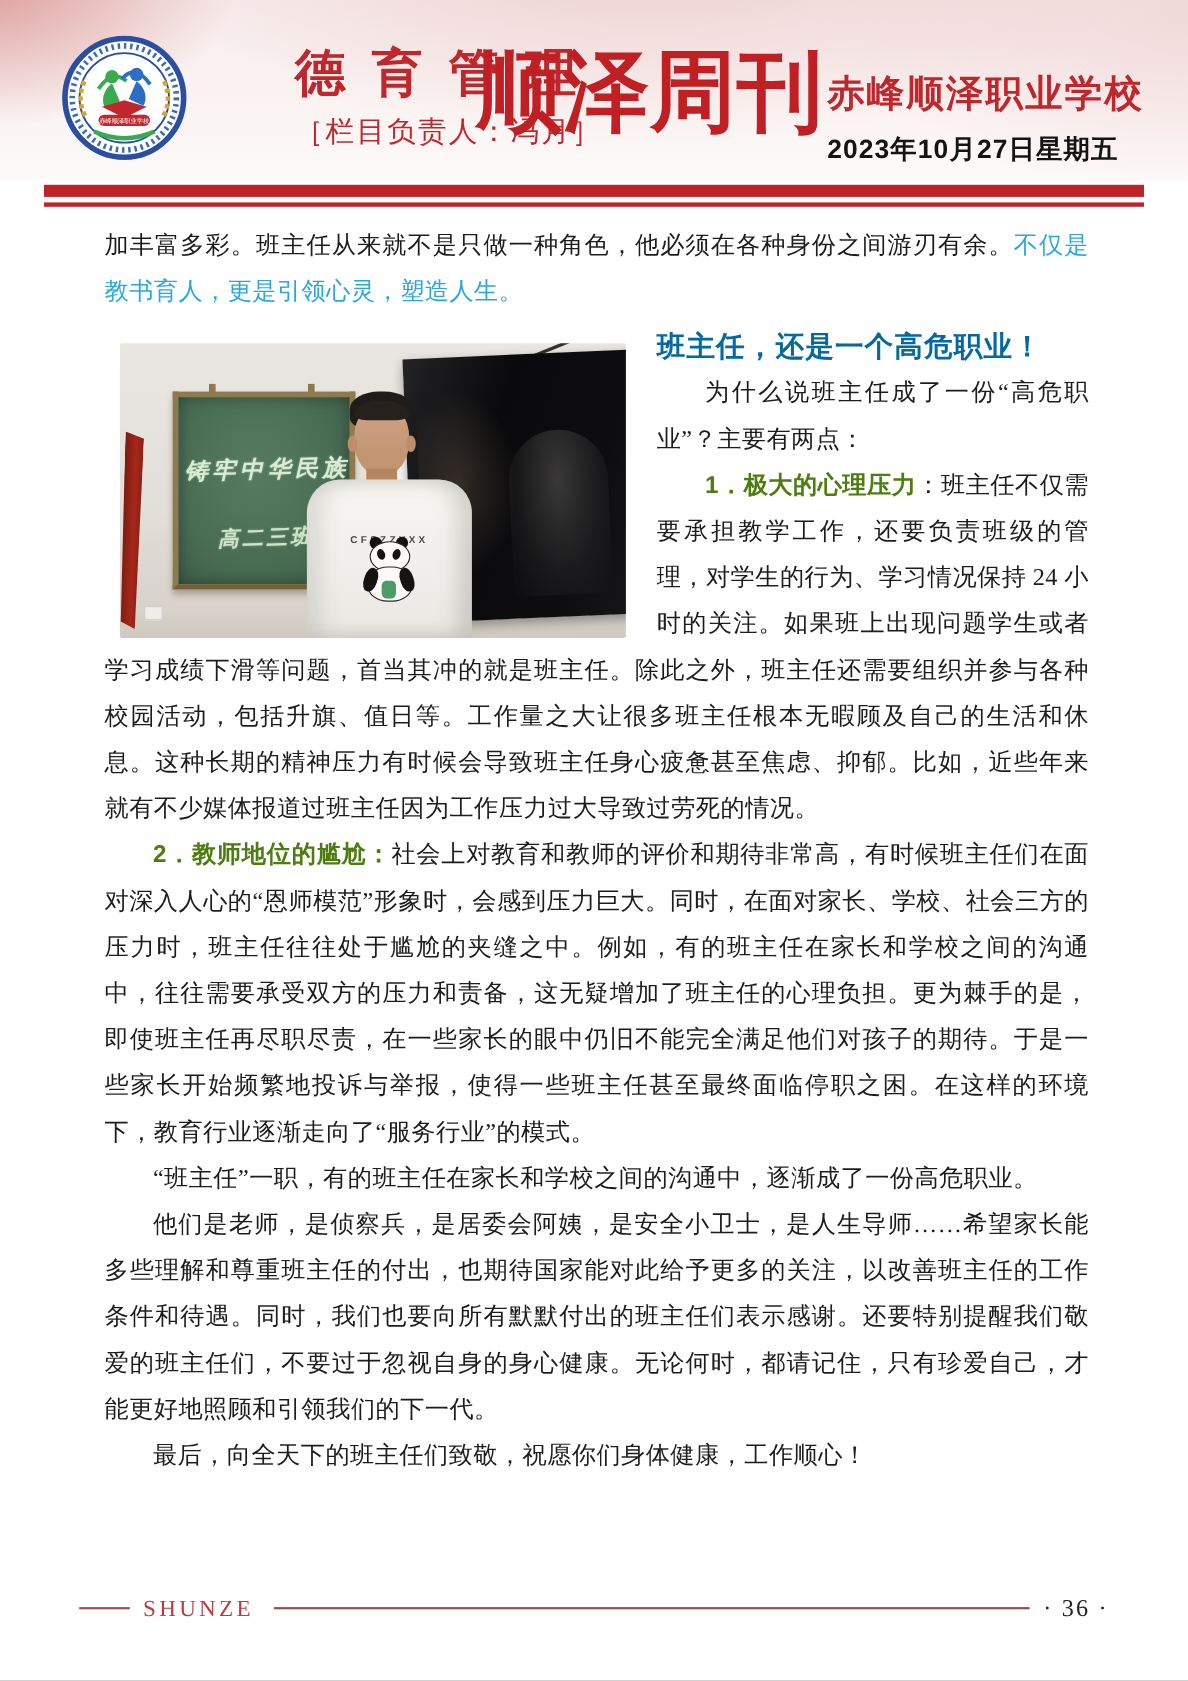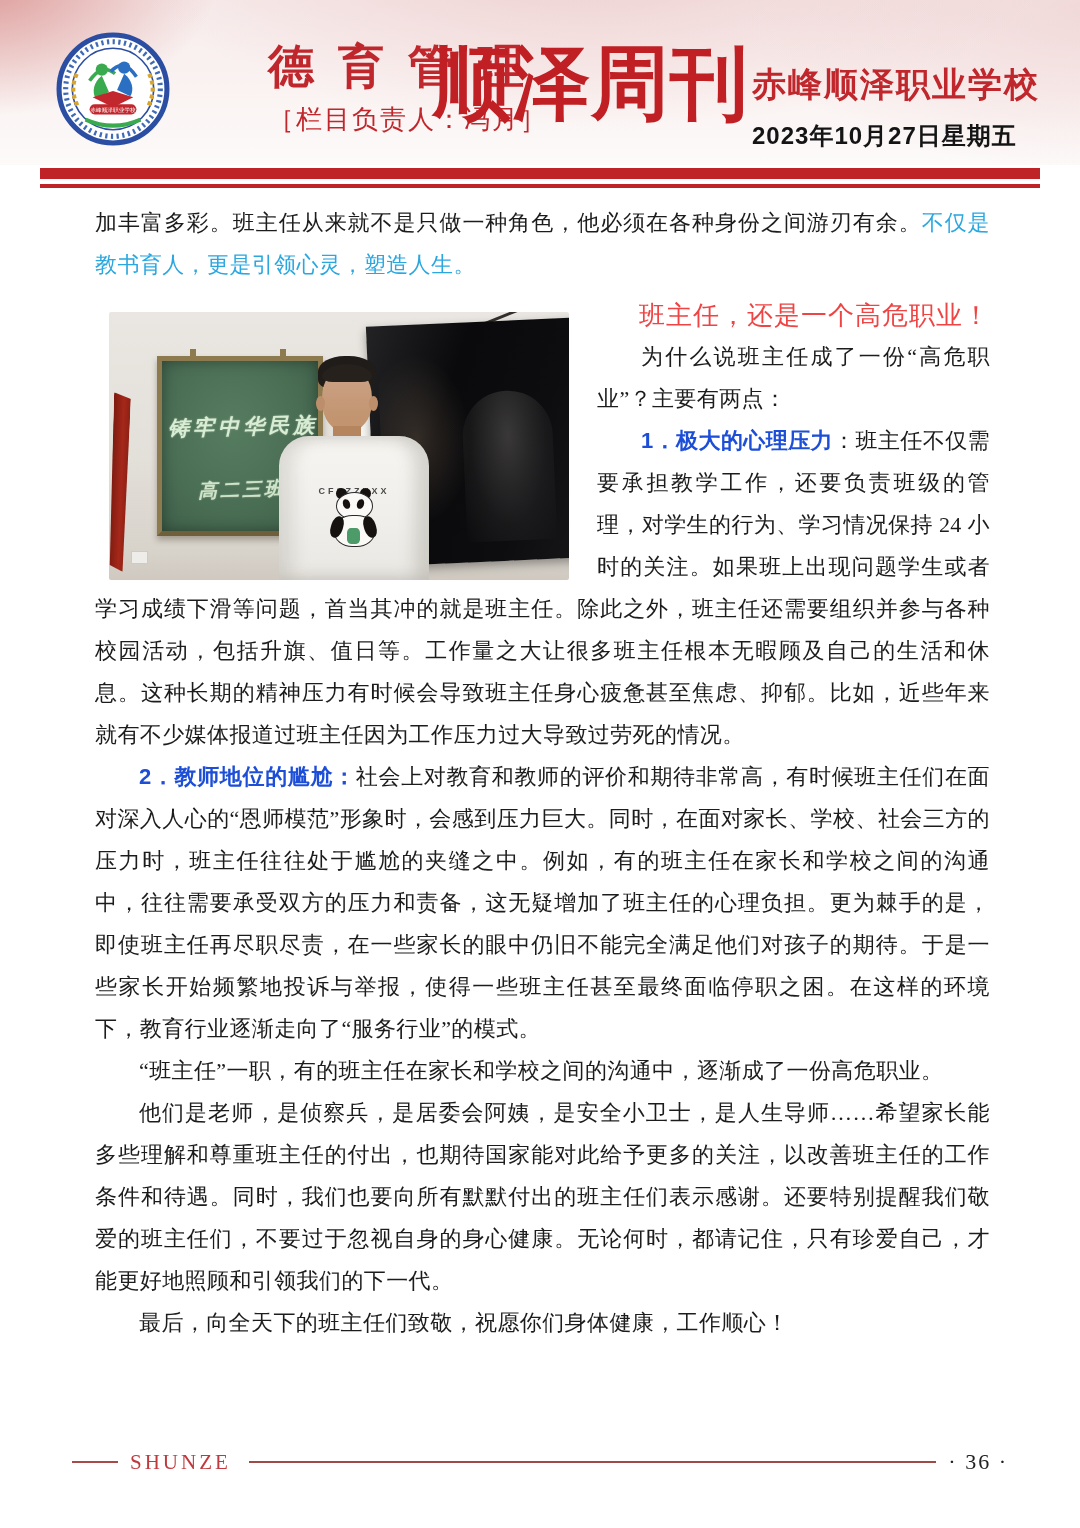--- a/index.html
+++ b/index.html
@@ -38,27 +38,27 @@
   .bar-thin{height:4px;background:#bf2328;margin-top:5px;}
   
   .article{
     padding:14px 90px 0 95px;
     font-size:22px;line-height:42px;letter-spacing:.4px;
     text-align:justify;
   }
   .article p{margin:0;}
   .indent{text-indent:2em;}
   .center-title{
-    text-align:right;font-family:"Liberation Sans","DejaVu Sans",sans-serif;
-    font-weight:400;font-size:26px;margin-top:8px !important;letter-spacing:1px;color:#ef4444;
+    text-align:left;font-family:"Liberation Sans","DejaVu Sans",sans-serif;
+    font-weight:700;font-size:26px;margin-top:8px !important;letter-spacing:1px;color:#0369a1;
   }
   .blue-sans{
     color:#2ba7e0;font-family:"Liberation Sans","DejaVu Sans",sans-serif;
   }
-  .blue-label{color:#1d4ed8;font-family:"Liberation Sans","DejaVu Sans",sans-serif;font-weight:600;margin-top:48px;}
+  .blue-label{color:#4d7c0f;font-family:"Liberation Sans","DejaVu Sans",sans-serif;font-weight:600;margin-top:48px;}
   
   .photo{
     position:relative;float:left;width:460px;height:268px;
     margin:26px 28px 6px 14px;overflow:hidden;border-radius:2px;
     background:linear-gradient(180deg,#eae7e2 0%,#e3dfd9 55%,#d7d2ca 90%,#cfc9c0 100%);
   }
   .photo *{position:absolute;}
   .flag{
     left:2px;top:80px;width:17px;height:180px;
     background:linear-gradient(90deg,#7c1a10,#a5281a 60%,#8c2014);

